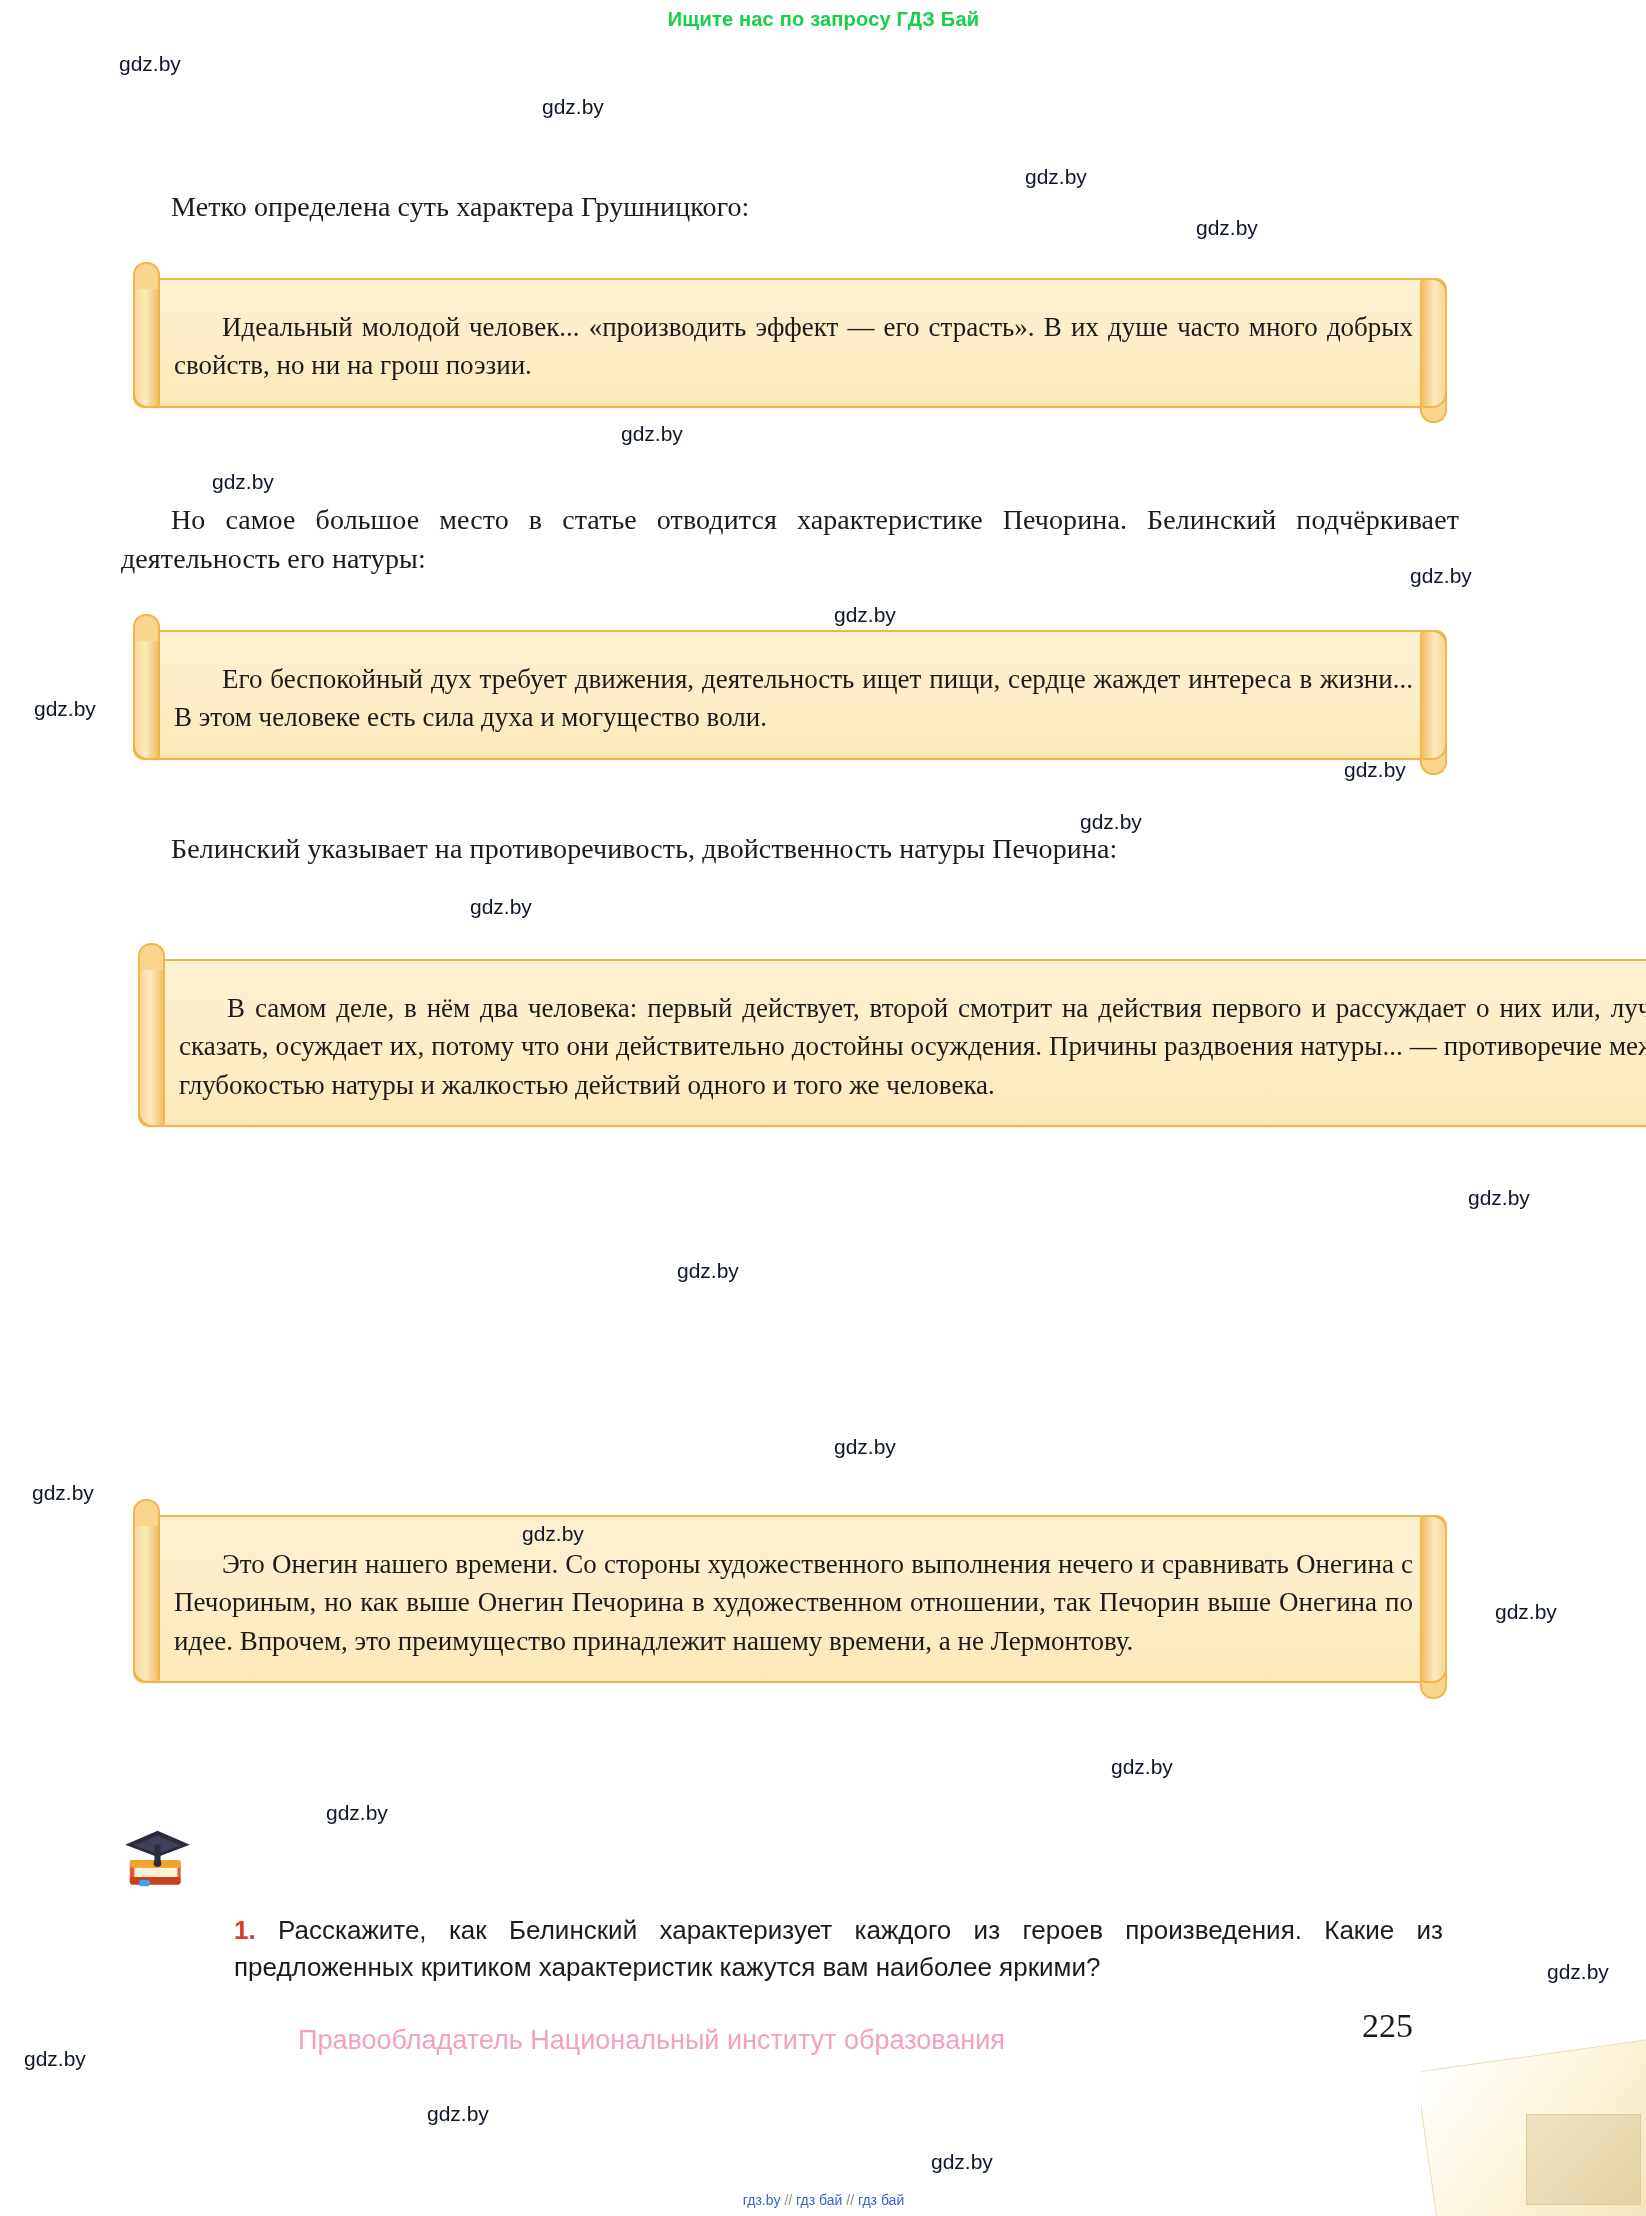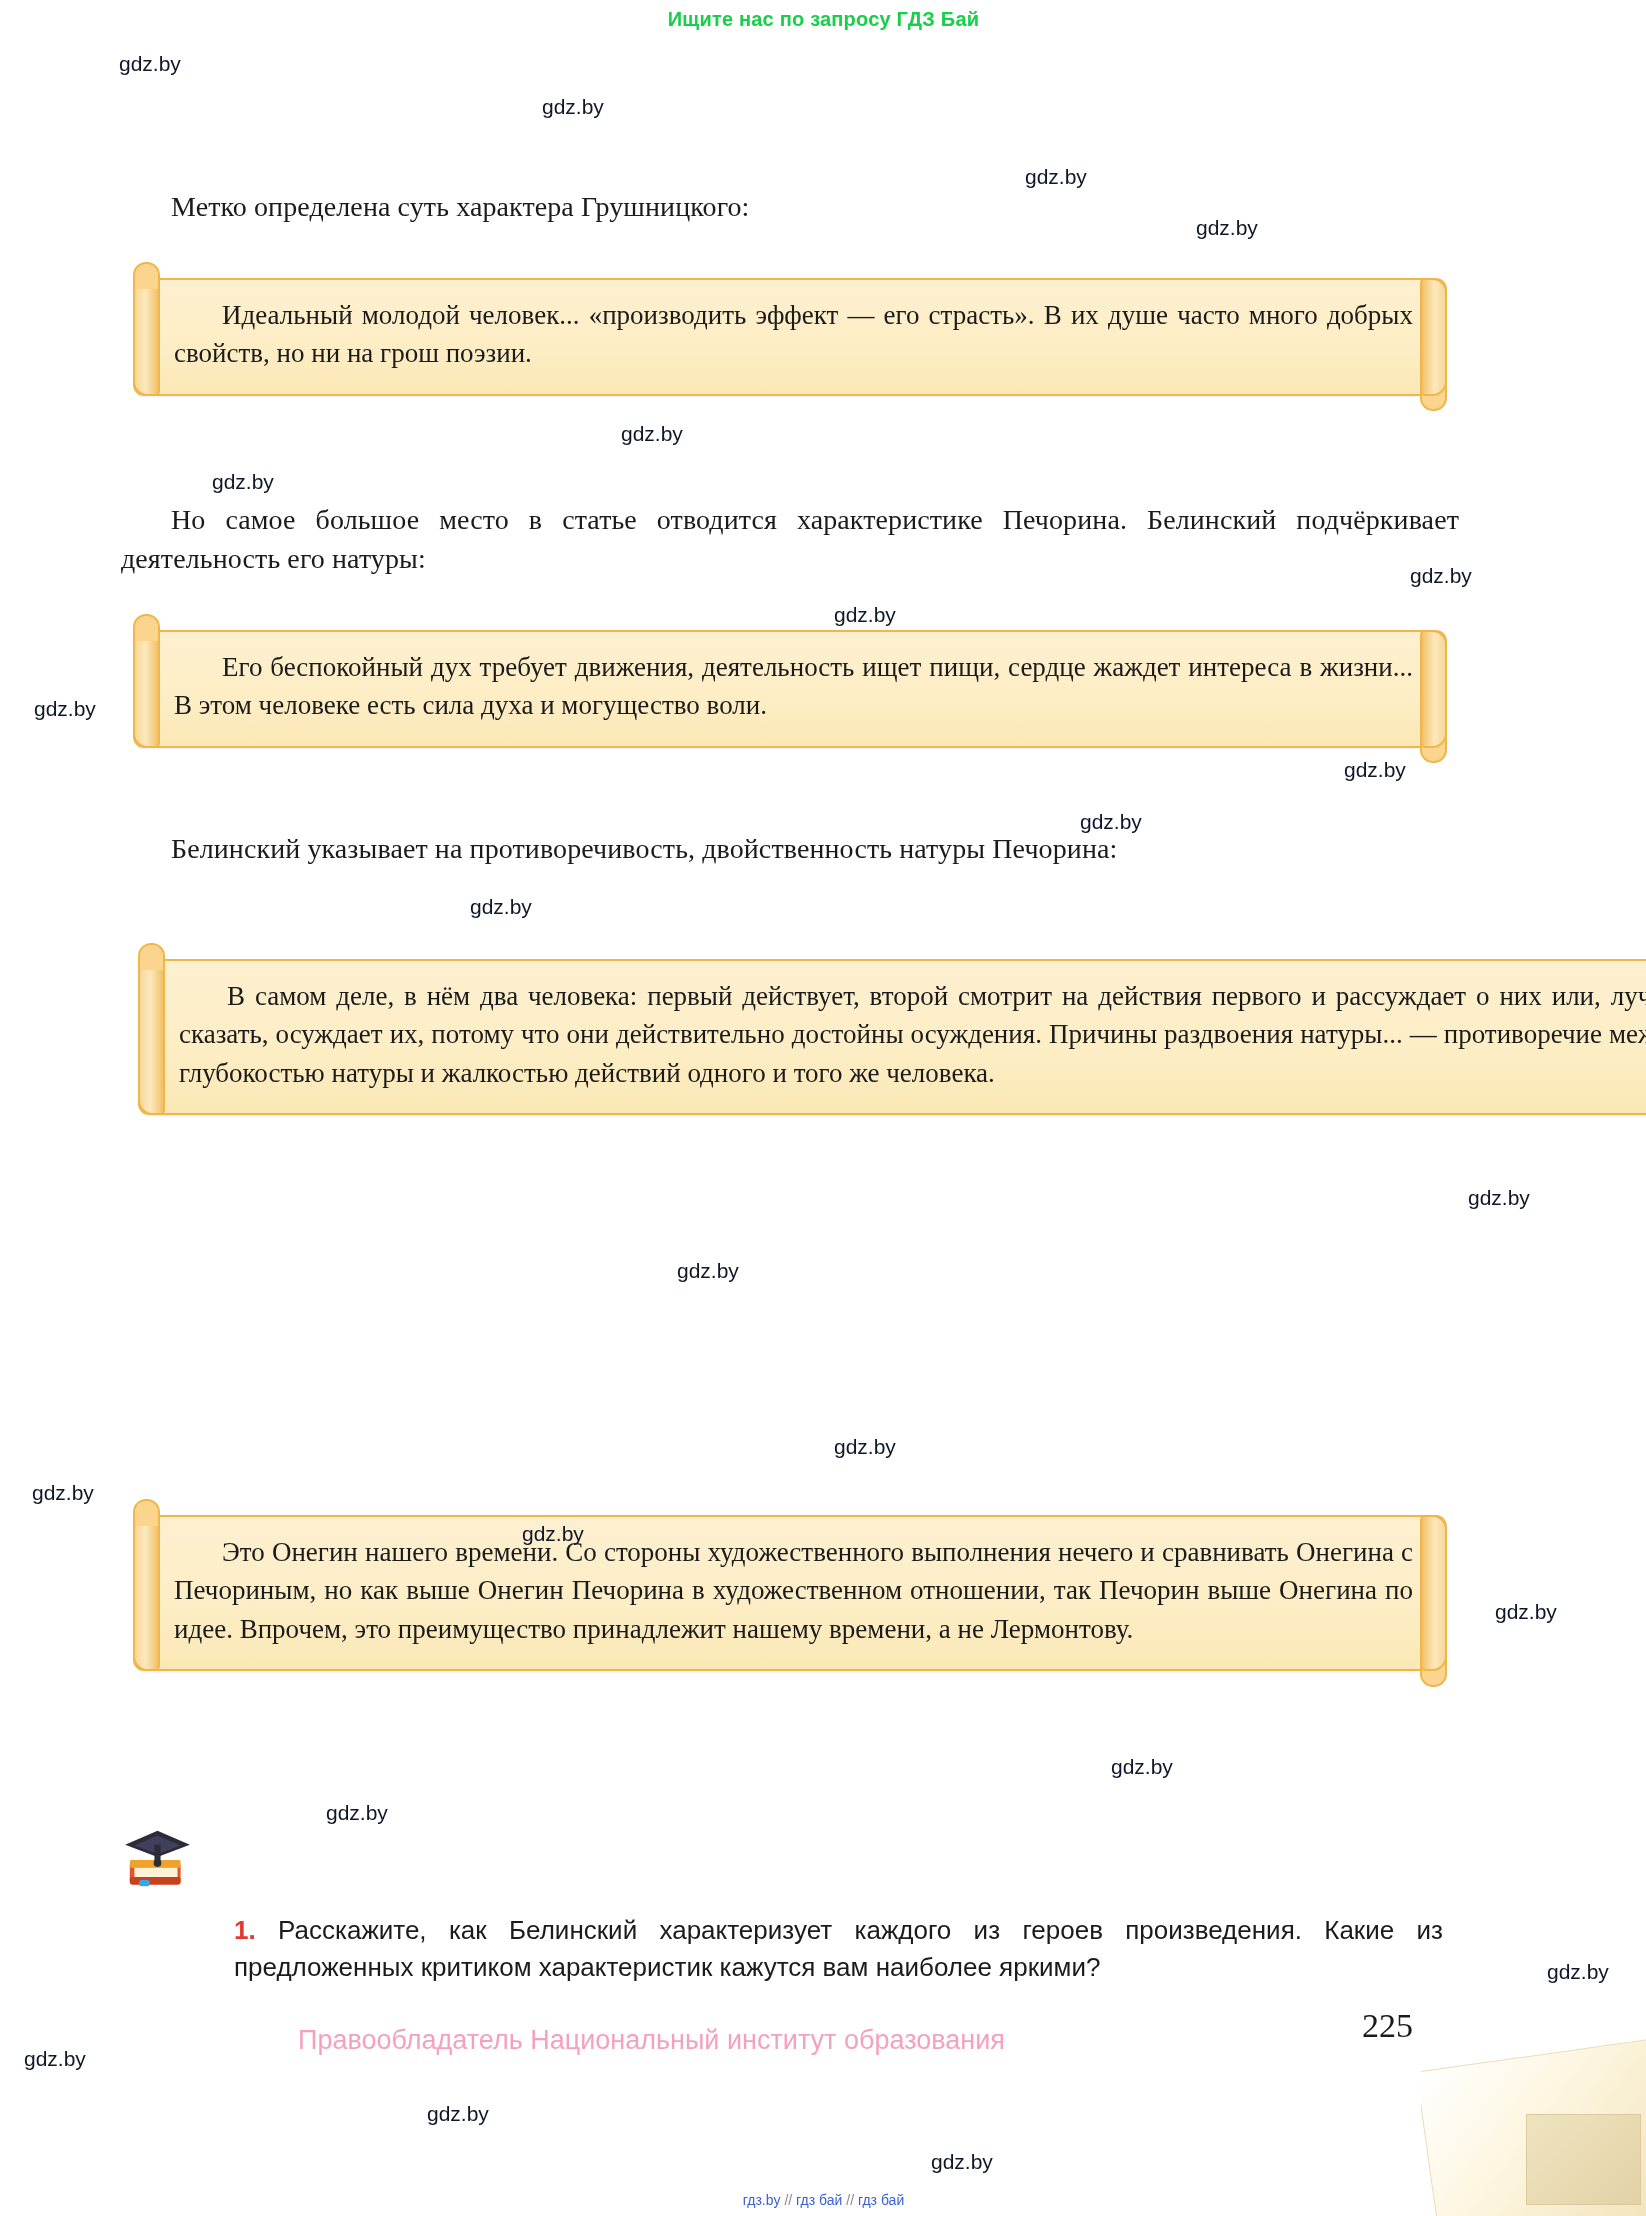--- a/index.html
+++ b/index.html
@@ -59,21 +59,21 @@
   }
   .para .indent { display: inline-block; width: 50px; }
 
   
   .quote {
     position: absolute;
     box-sizing: border-box;
     background: linear-gradient(180deg,#fdf0d0 0%, #fdeec6 55%, #fbe8b6 100%);
     border: 2.4px solid #f0b64a;
     border-radius: 11.3px;
-    padding: 16px 32px 21px 39px;
+    padding: 28px 32px 21px 39px;
     font-family: "Liberation Serif", serif;
     font-size: 27px;
     line-height: 1.42;
     color: #1b1b1b;
     text-align: justify;
     box-shadow: 0 1.6px 0 rgba(0,0,0,0.04);
   }
   .quote .indent { display:inline-block; width: 48px; }
 
   

